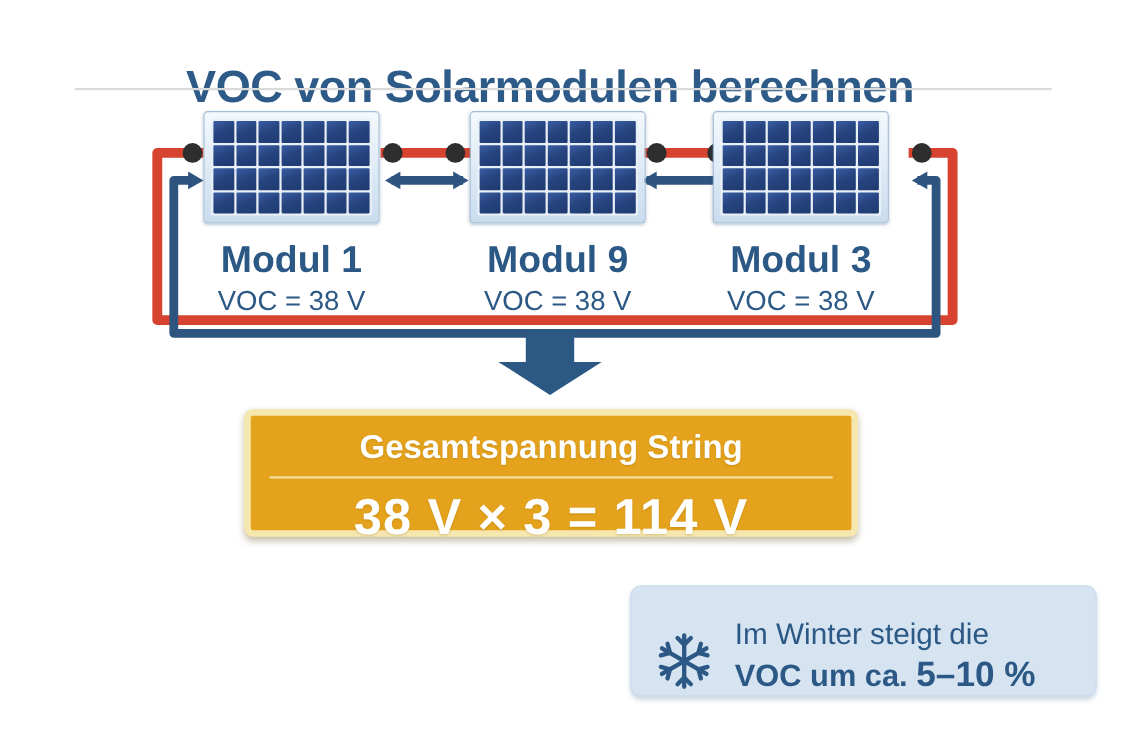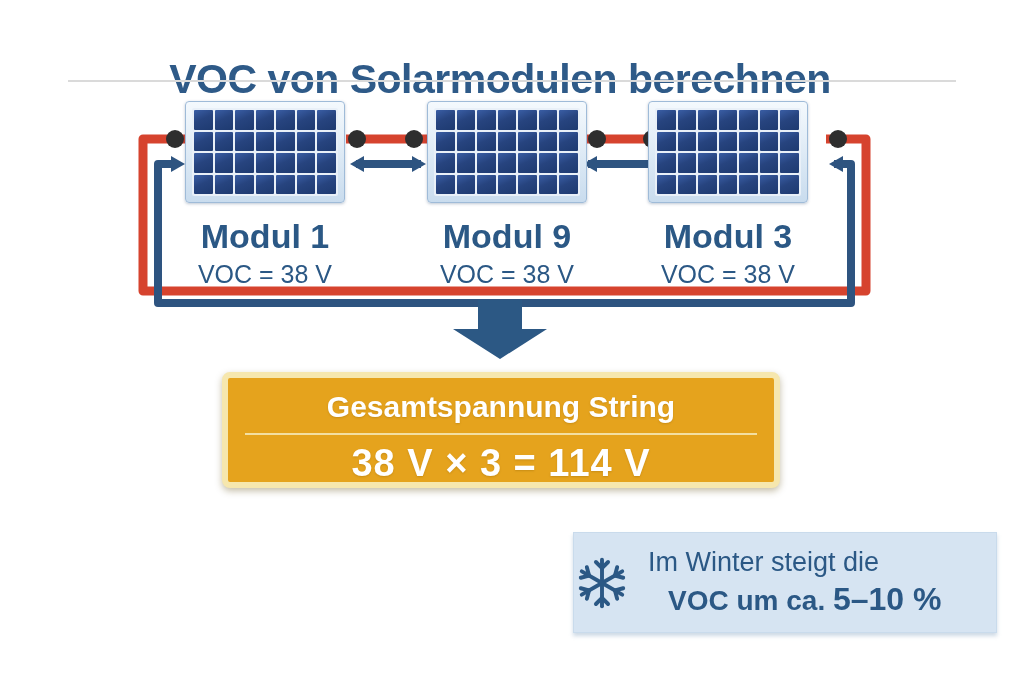--- a/index.html
+++ b/index.html
@@ -68,36 +68,36 @@
     box-shadow:0 3px 7px rgba(90,70,10,0.35);
   }
   .result-title{
     margin-top:12px; font-size:30px; font-weight:bold; color:var(--white);
     text-shadow:0 1px 2px rgba(120,80,0,0.25);
   }
   .result-divider{
     width:512px; height:2px; background:#F3DFA2; margin:9px auto 7px auto;
   }
   .result-formula{
-    font-size:38px; font-weight:bold; color:var(--white);
+    font-size:46px; font-weight:bold; color:var(--white);
     letter-spacing:1px; text-shadow:0 1px 2px rgba(120,80,0,0.25);
   }
 
   
   .winter-note{
     left:573px; top:532px; width:424px; height:101px;
     background:var(--winter_bg);
-    border:1px solid #C9DBEC; border-radius:0;
+    border:1px solid #C9DBEC; border-radius:10px;
     box-shadow:0 3px 4px rgba(130,160,190,0.4);
-    display:flex; align-items:center; 
+    display:flex; align-items:flex-end; padding-left:20px;
   }
   .snowflake-wrap{ width:56px; height:62px; flex:0 0 auto; }
   .winter-text{ margin-left:18px; color:var(--text_blue); }
   .winter-line1{ font-size:27px; font-weight:500; }
-  .winter-line2{ font-size:28px; font-weight:bold; margin-top:3px;margin-left:20px; }
+  .winter-line2{ font-size:28px; font-weight:bold; margin-top:3px; }
   .winter-line2 .big{ font-size:32px; }
 </style>
 </head>
 <body>
 
 <div class="abs page-title">VOC von Solarmodulen berechnen</div>
 <div class="abs title-divider"></div>
 
 <svg class="abs circuit-svg" viewBox="0 0 1024 683">
 

